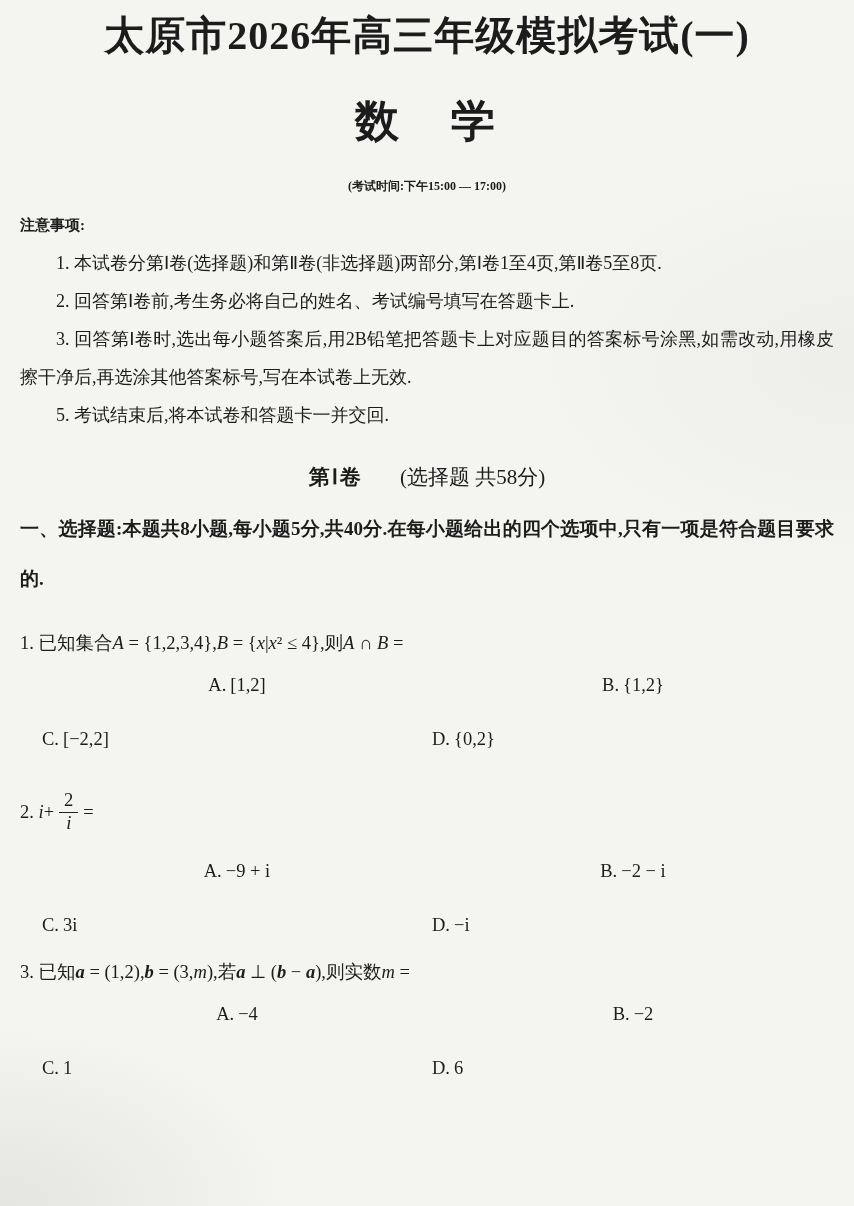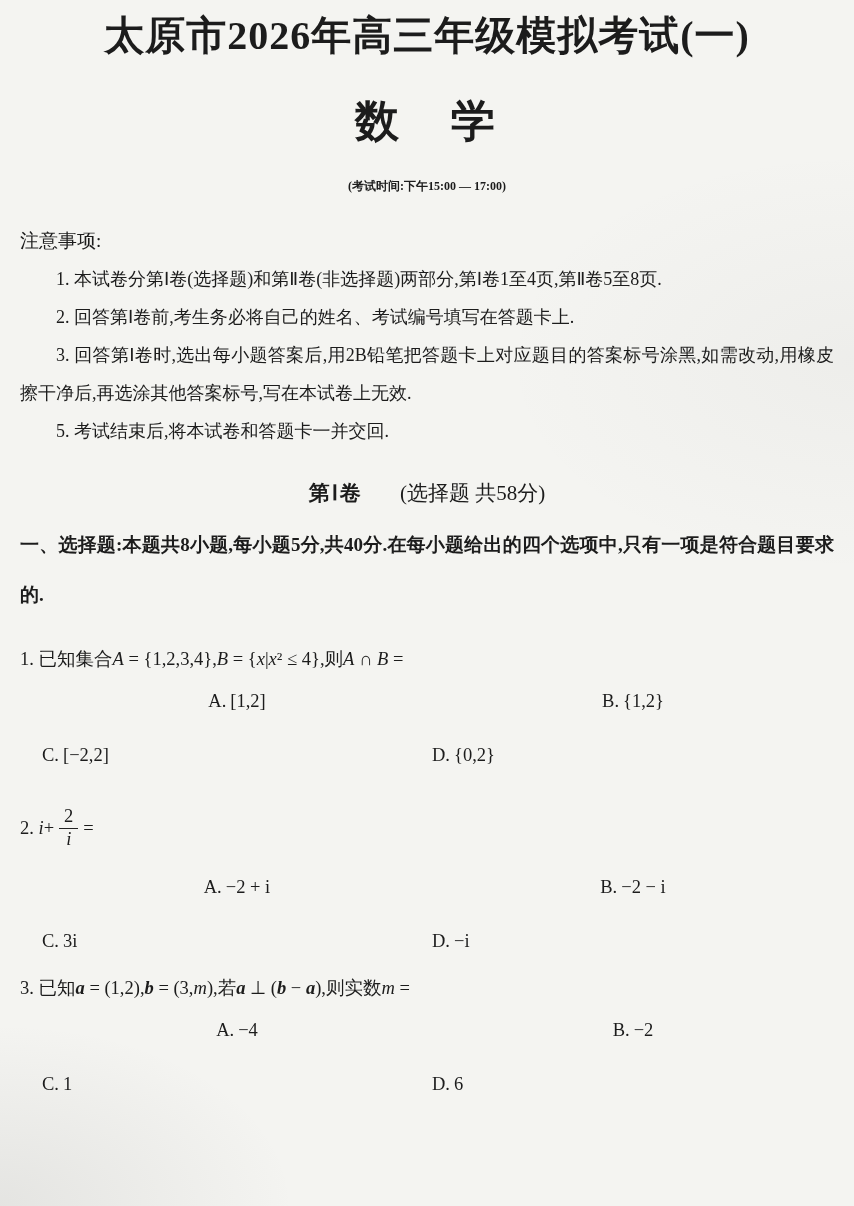--- a/index.html
+++ b/index.html
@@ -25,21 +25,21 @@
   }
   .subject {
     text-align: center; font-size: 44px; font-weight: bold;
     letter-spacing: 4px; margin-top: 40px; line-height: 52px;
   }
   .time {
     text-align: center; font-size: 12px; font-weight: bold;
     margin-top: 26px; line-height: 24px;
   }
 
-  .notice-head { font-size: 19px; font-weight: normal; margin-top: 30px; line-height: 26px; }
+  .notice-head { font-size: 15px; font-weight: bold; margin-top: 14px; line-height: 26px; }
   .notice { margin-top: 6px; }
   .notice p {
     font-size: 18px; margin: 0; line-height: 38px;
     text-indent: 2em; text-align: justify;
   }
 
   .section-head { text-align: center; margin-top: 28px; line-height: 30px; font-size: 21px; }
   .section-head .main { font-weight: bold; letter-spacing: 2px; }
   .section-head .sub { font-weight: normal; margin-left: 32px; }
 
@@ -105,21 +105,21 @@
     <div class="opt"><span class="opt-label">D.</span><span class="opt-value rm">{0,2}</span></div>
   </div>
 
   <div class="q-line q2">
     <span>2.</span>&nbsp;<span class="it">i</span><span class="rm"> + </span><span class="frac">
         <span class="fnum rm">2</span>
         <span class="fden it">i</span>
       </span><span class="rm"> =</span>
   </div>
   <div class="opts row1">
-    <div class="opt"><span class="opt-label">A.</span><span class="opt-value rm">−2 + i</span></div>
+    <div class="opt"><span class="opt-label">A.</span><span class="opt-value rm">−9 + i</span></div>
     <div class="opt"><span class="opt-label">B.</span><span class="opt-value rm">−2 − i</span></div>
   </div>
   <div class="opts row2">
     <div class="opt"><span class="opt-label">C.</span><span class="opt-value rm">3i</span></div>
     <div class="opt"><span class="opt-label">D.</span><span class="opt-value rm">−i</span></div>
   </div>
 
   <div class="q-line q3">
     <span>3. 已知</span><span class="bi">a</span><span class="rm"> = (1,2),</span><span class="bi">b</span><span class="rm"> = (3,</span><span class="it">m</span><span class="rm">),</span><span>若</span><span class="bi">a</span><span class="rm"> ⊥ (</span><span class="bi">b</span><span class="rm"> − </span><span class="bi">a</span><span class="rm">),</span><span>则实数</span><span class="it">m</span><span class="rm"> =</span>
   </div>

